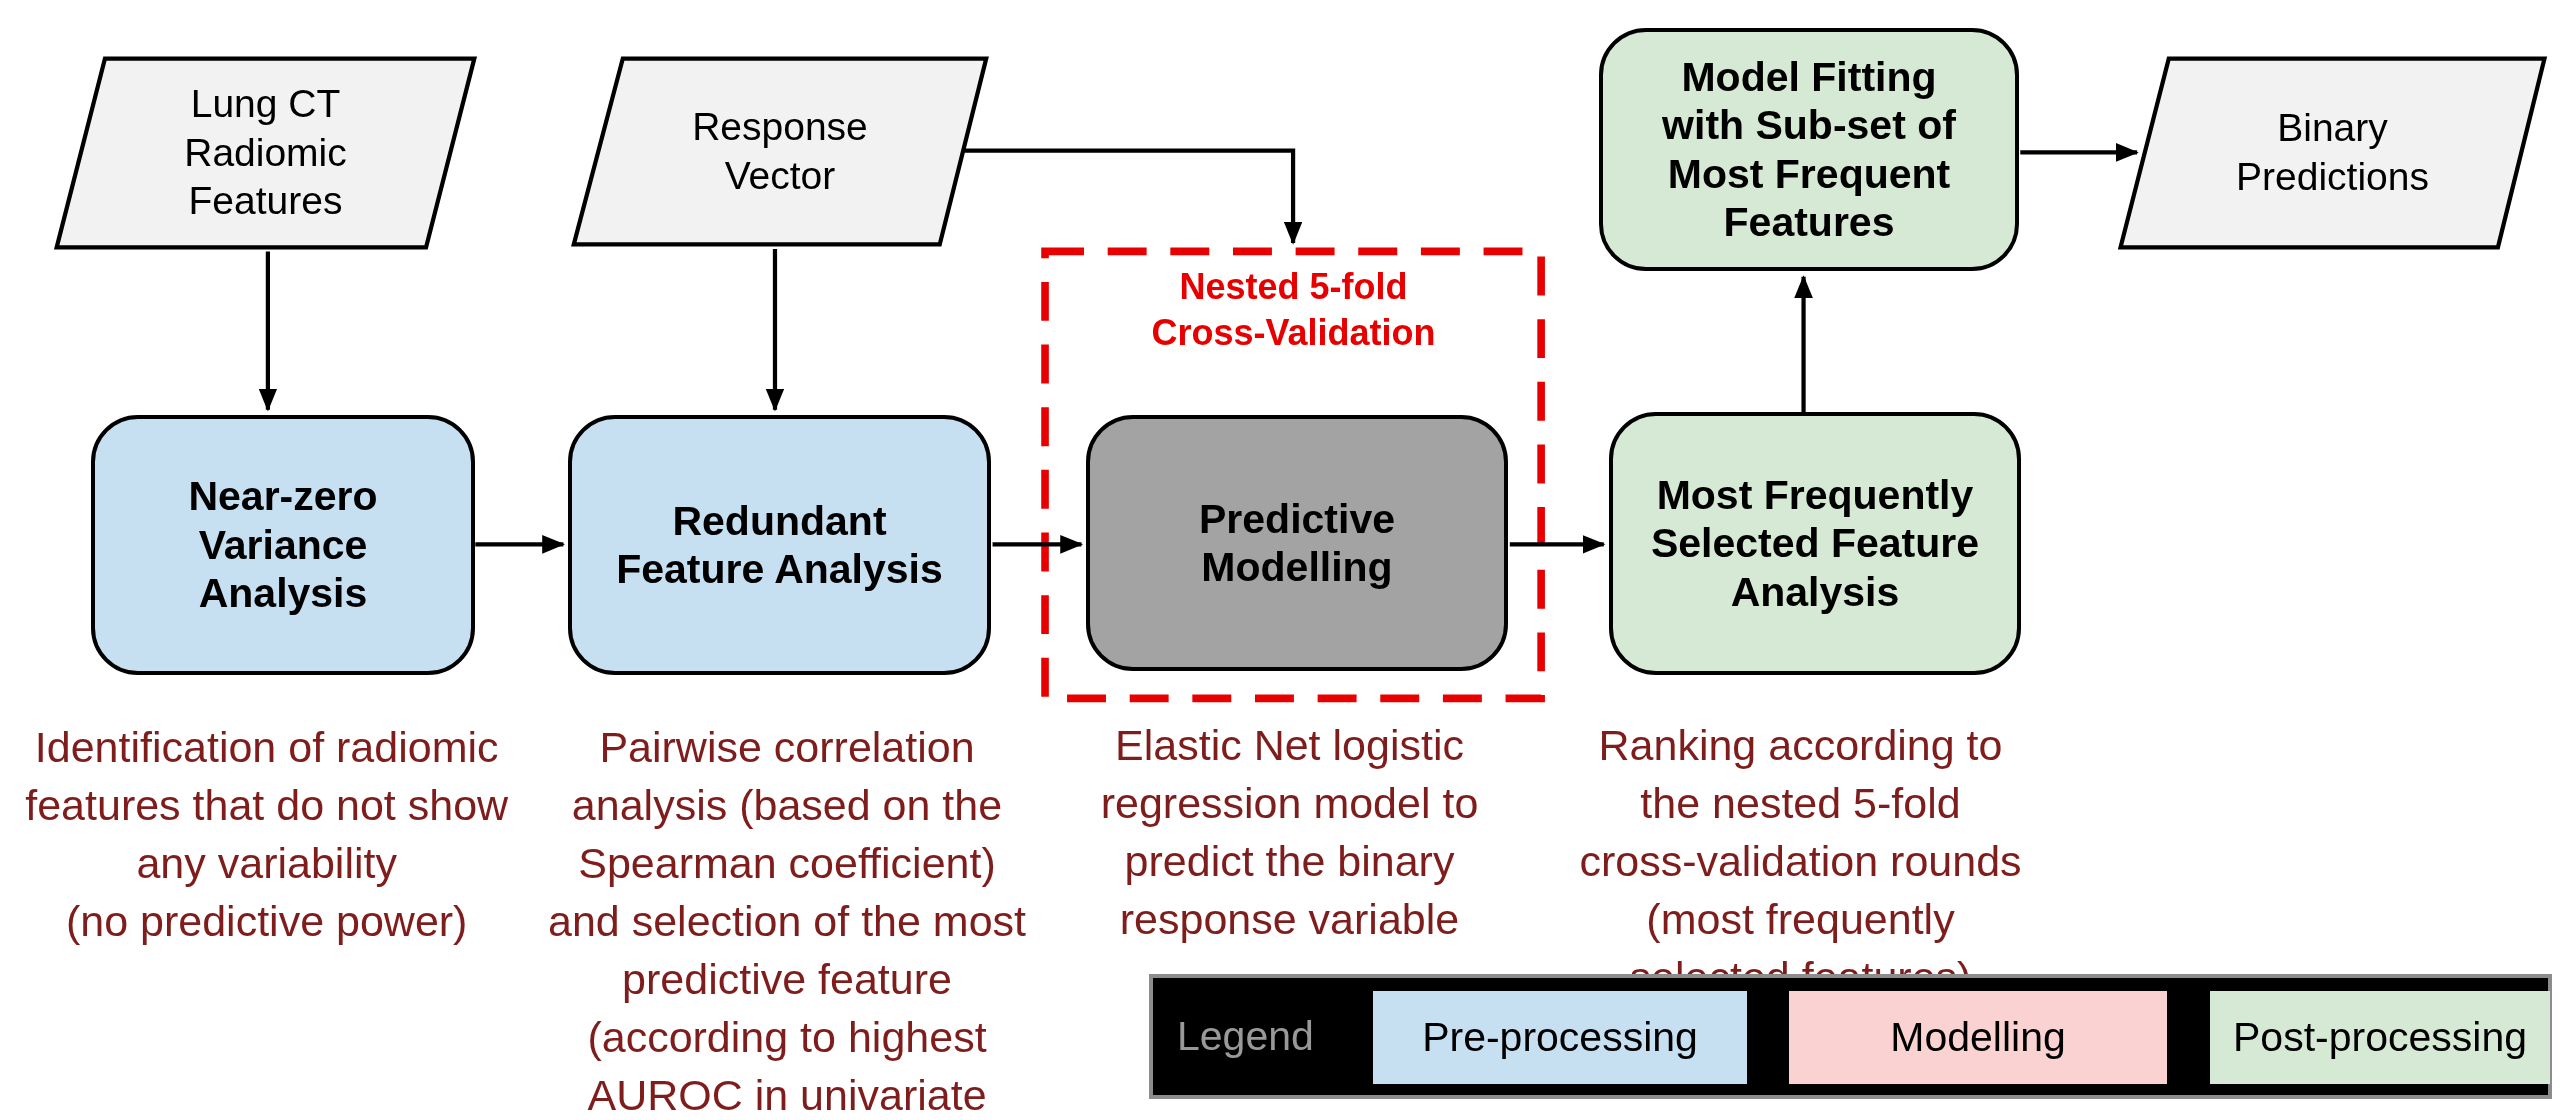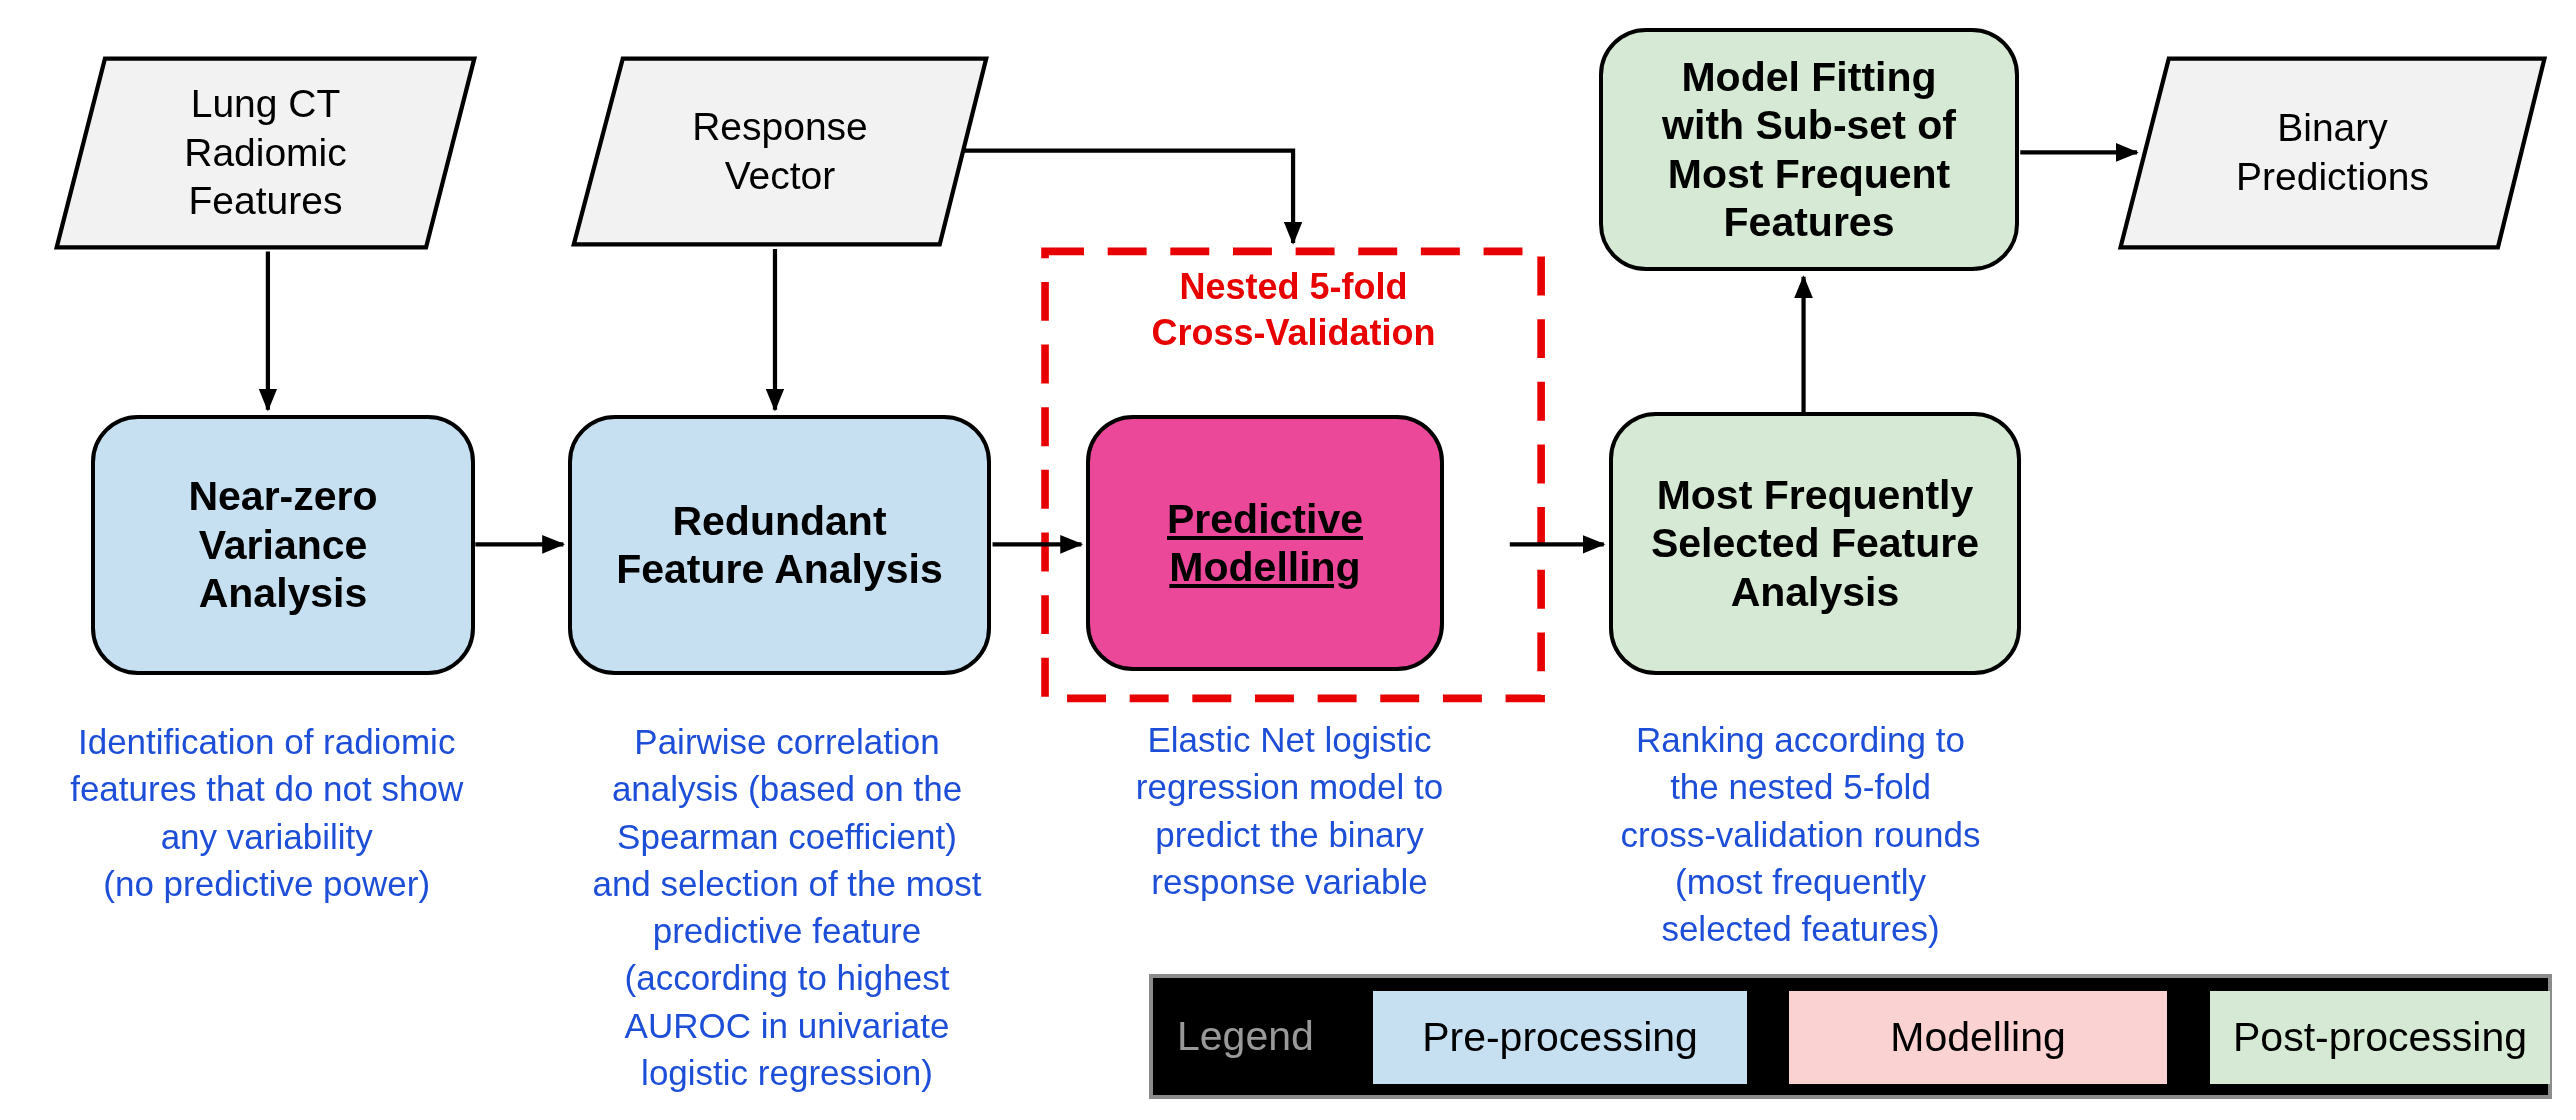--- a/index.html
+++ b/index.html
@@ -30,22 +30,22 @@
     white-space: pre-line;
   }
 
   .cv-title {
     position: absolute; left: 1042px; top: 264px; width: 503px;
     text-align: center; font-weight: bold; font-size: 36px; line-height: 1.28;
     color: #E80000; white-space: pre-line;
   }
 
   .caption {
-    position: absolute; text-align: center; font-size: 35px; line-height: 1.35;
-    color: #1d4ed8; white-space: pre-line;
+    position: absolute; text-align: center; font-size: 43px; line-height: 1.35;
+    color: #7f1d1d; white-space: pre-line;
   }
 
   
   .legend {
     position: absolute; left: 1149px; top: 974px; width: 1403px; height: 125px;
     border: 4.2px solid #8C8C8C; box-sizing: border-box; background: #000000;
   }
   .legend-title {
     position: absolute; left: 24px; top: 0; height: 117px;
     display: flex; align-items: center;
@@ -94,21 +94,21 @@
 Predictions</div>
   </div>
 
   <div class="node roundbox" style="left: 91px; top: 415px; width: 384px; height: 260px; background-color: rgb(198, 223, 241);">Near-zero
 Variance
 Analysis</div>
 
   <div class="node roundbox" style="left: 568px; top: 415px; width: 423px; height: 260px; background-color: rgb(198, 223, 241);">Redundant
 Feature Analysis</div>
 
-  <div class="node roundbox" style="left: 1086px; top: 415px; width: 358px; height: 256px; background-color: #ec4899; text-decoration: underline;">Predictive
+  <div class="node roundbox" style="left: 1086px; top: 415px; width: 422px; height: 256px; background-color: #a3a3a3;">Predictive
 Modelling</div>
 
   <div class="node roundbox" style="left: 1609px; top: 412px; width: 412px; height: 263px; background-color: rgb(214, 233, 212);">Most Frequently
 Selected Feature
 Analysis</div>
 
   <div class="node roundbox" style="left: 1599px; top: 28px; width: 420px; height: 243px; background-color: rgb(214, 233, 212);">Model Fitting
 with Sub-set of
 Most Frequent
 Features</div>

